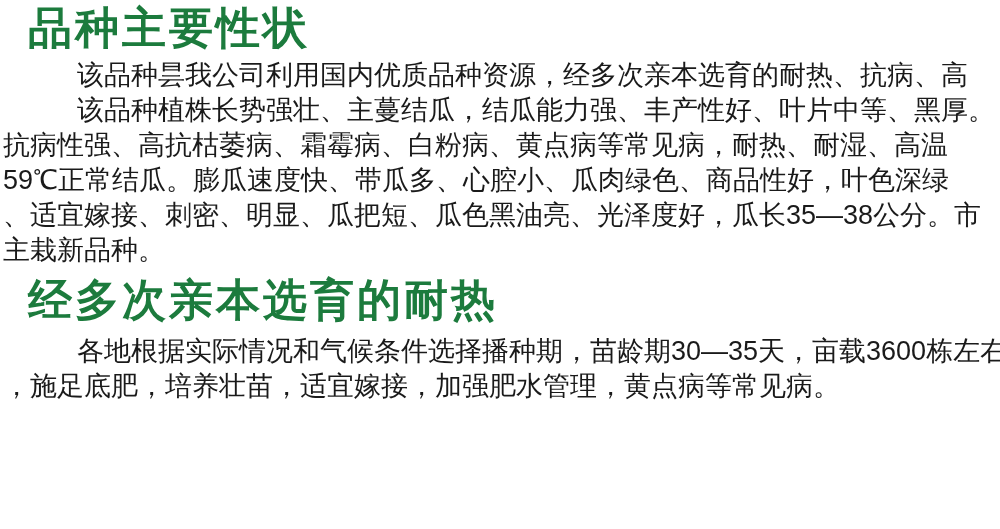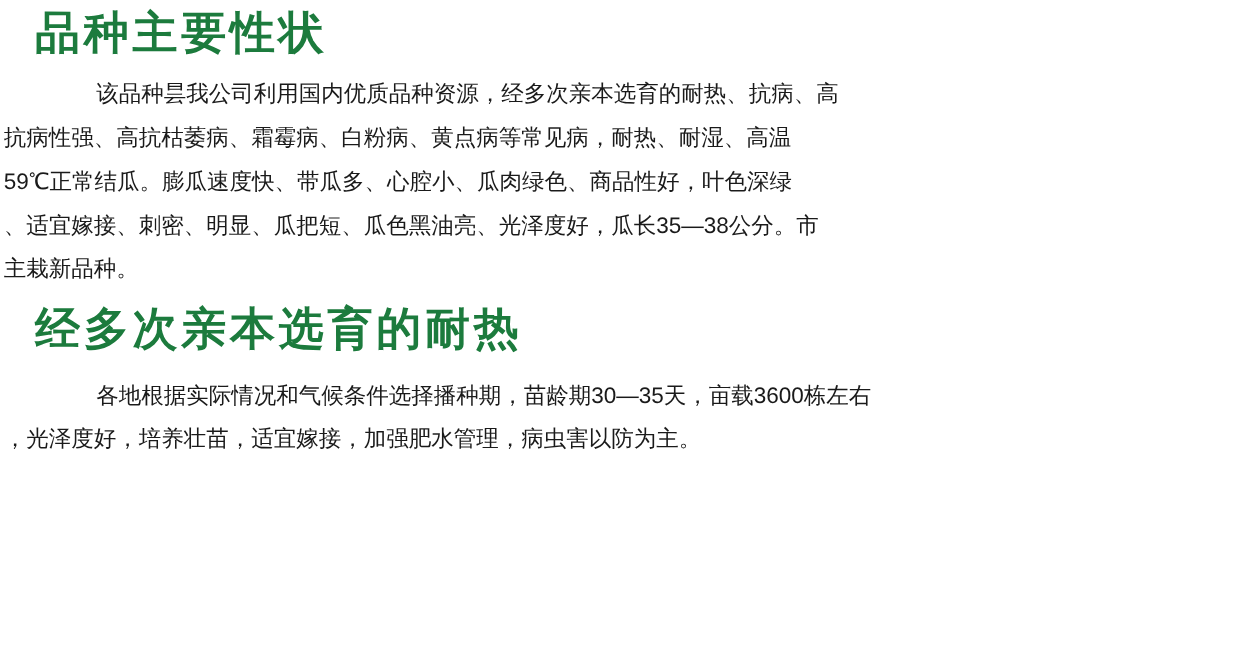--- a/index.html
+++ b/index.html
@@ -13,34 +13,34 @@
     background: var(--page-bg, #ffffff);
     font-family: "Liberation Sans", sans-serif;
   }
   .doc {
     width: 1000px;
     height: 529px;
     overflow: hidden;
   }
   .heading {
     margin: 0 0 0 28px;
-    font-family: Liberation Mono, monospace;
+    font-family: Liberation Serif, serif;
     font-weight: bold;
-    font-size: 36px;
+    font-size: 44px;
     line-height: 58px;
     letter-spacing: 3px;
     color: var(--heading-color, #1c7b3d);
     white-space: nowrap;
   }
   .heading.second {
     margin-top: 4px;
   }
   .line {
     margin: 0 0 0 3px;
-    font-size: 18px;
+    font-size: 27px;
     line-height: 35px;
     height: 35px;
     color: var(--body-color, #1a1a1a);
     white-space: nowrap;
     overflow: hidden;
   }
   .line.indent {
     padding-left: 74px;
   }
   .line.gap-top {
@@ -49,23 +49,24 @@
 </style>
 </head>
 <body>
 
 <div class="doc">
 
   <h1 class="heading">品种主要性状</h1>
 
   <p class="line indent">该品种昙我公司利用国内优质品种资源，经多次亲本选育的耐热、抗病、高</p>
 
+  <p class="line indent">该品种植株长势强壮、主蔓结瓜，结瓜能力强、丰产性好、叶片中等、黑厚。</p>
   <p class="line">抗病性强、高抗枯萎病、霜霉病、白粉病、黄点病等常见病，耐热、耐湿、高温</p>
   <p class="line">59℃正常结瓜。膨瓜速度快、带瓜多、心腔小、瓜肉绿色、商品性好，叶色深绿</p>
   <p class="line">、适宜嫁接、刺密、明显、瓜把短、瓜色黑油亮、光泽度好，瓜长35—38公分。市</p>
   <p class="line">主栽新品种。</p>
 
   <h1 class="heading second">经多次亲本选育的耐热</h1>
 
   <p class="line indent gap-top">各地根据实际情况和气候条件选择播种期，苗龄期30—35天，亩载3600栋左右</p>
-  <p class="line">，光泽度好，培养壮苗，适宜嫁接，加强肥水管理，病虫害以防为主。</p>
+  <p class="line">，施足底肥，培养壮苗，适宜嫁接，加强肥水管理，黄点病等常见病。</p>
 
 </div>
 
 </body></html>

